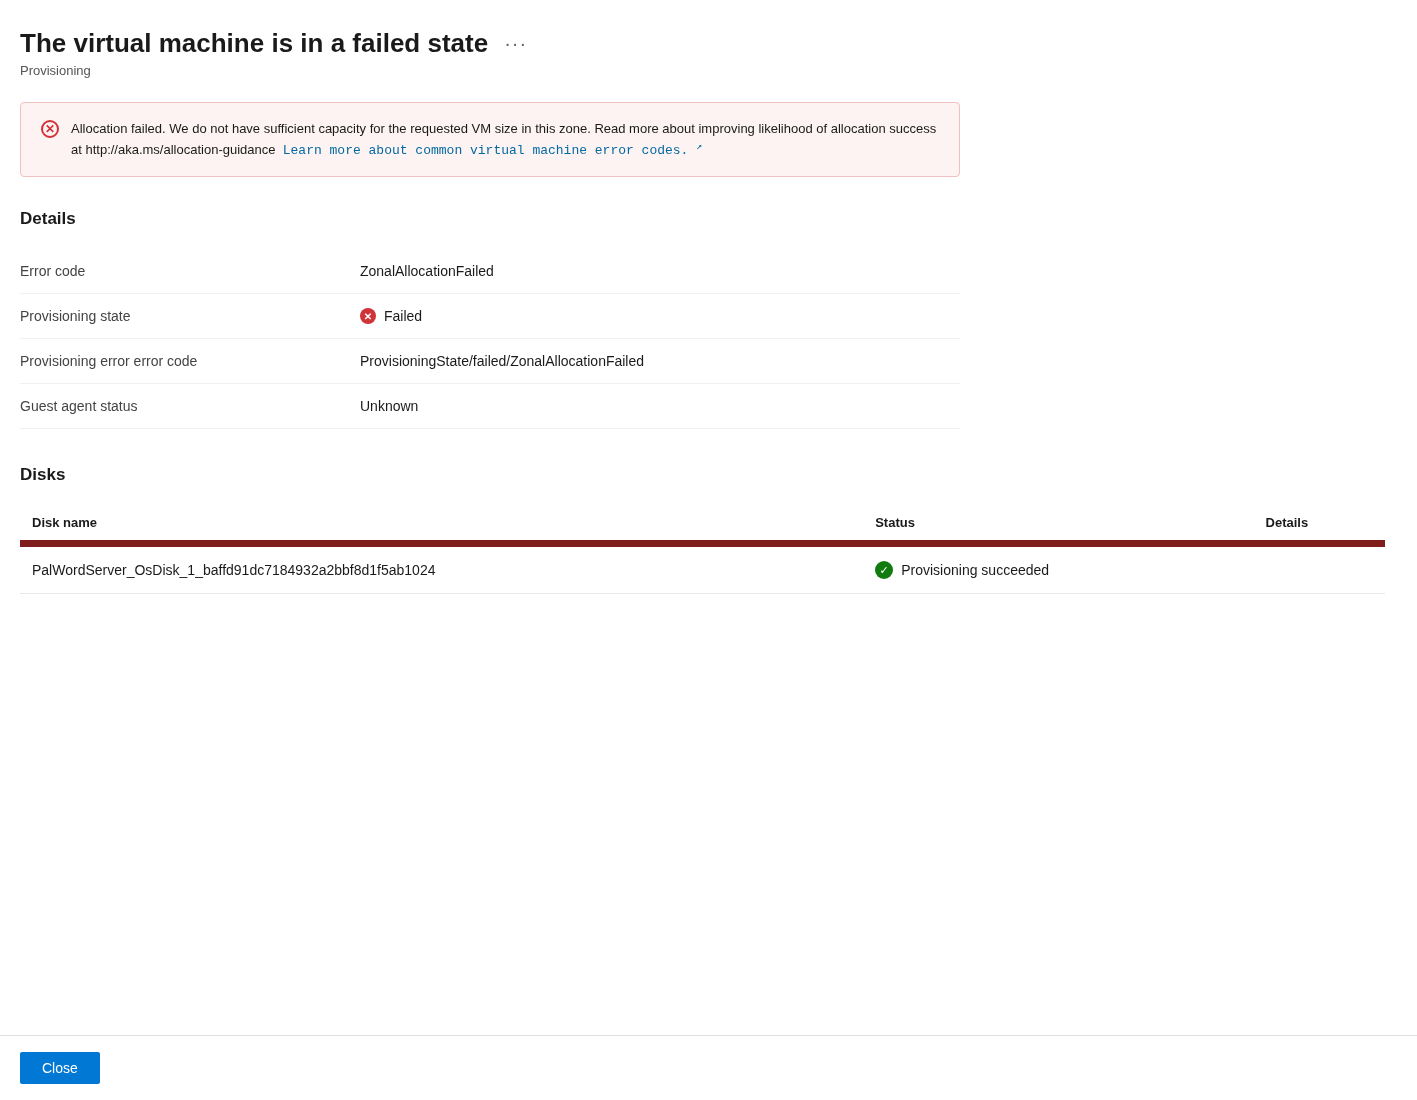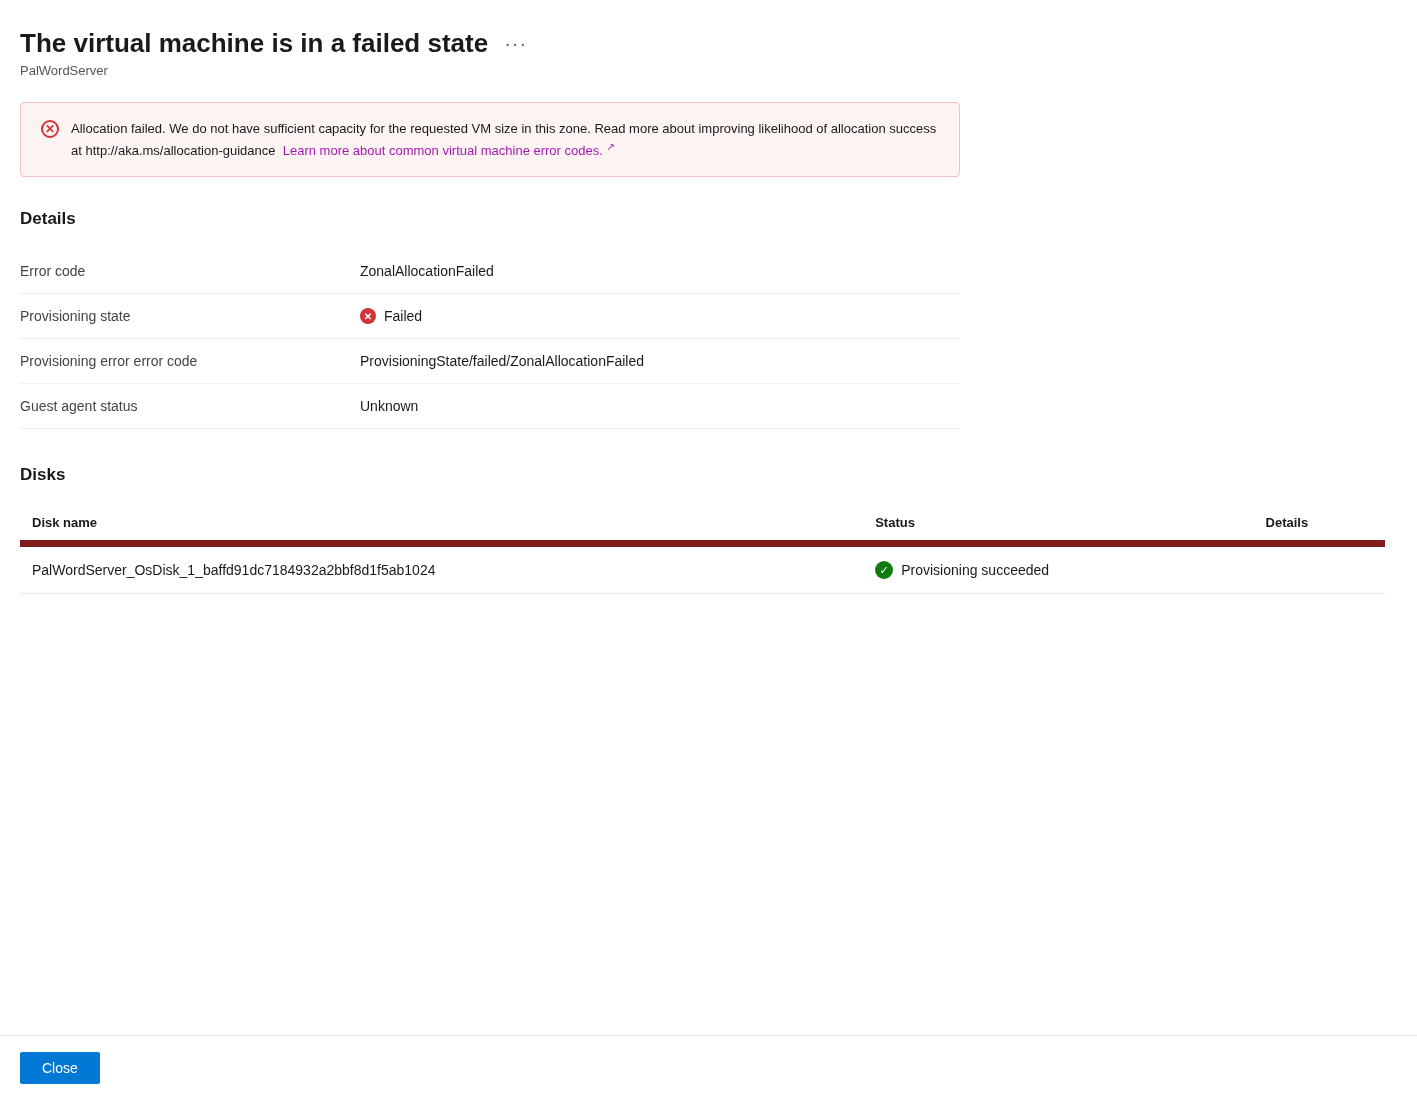--- a/index.html
+++ b/index.html
@@ -64,22 +64,23 @@
       color: #d13438;
       font-size: 12px;
       font-weight: bold;
     }
     .alert-text {
       font-size: 13px;
       color: #1a1a1a;
       line-height: 1.5;
     }
     .alert-link {
-      color: #a21caf;
+      color: #0369a1;
       text-decoration: none;
+      font-family: Liberation Mono, monospace;
     }
     .ext-icon {
       font-size: 10px;
       vertical-align: super;
     }
     .section-title {
       font-size: 17px;
       font-weight: 600;
       margin-bottom: 20px;
       color: #1a1a1a;
@@ -184,21 +185,21 @@
   </style>
 </head>
 <body>
 
 <div class="page-container">
 
   <div class="title-row">
     <h1 class="page-title">The virtual machine is in a failed state</h1>
     <span class="more-icon">···</span>
   </div>
-  <div class="subtitle">PalWordServer</div>
+  <div class="subtitle">Provisioning</div>
 
   <div class="alert-box">
     <div class="alert-icon">
       <div class="error-circle">✕</div>
     </div>
     <div class="alert-text">
       <span>Allocation failed. We do not have sufficient capacity for the requested VM size in this zone. Read more about improving likelihood of allocation success at http://aka.ms/allocation-guidance</span>&nbsp;
       <a class="alert-link" href="#"><span>Learn more about common virtual machine error codes.</span> <span class="ext-icon">↗</span></a>
     </div>
   </div>

